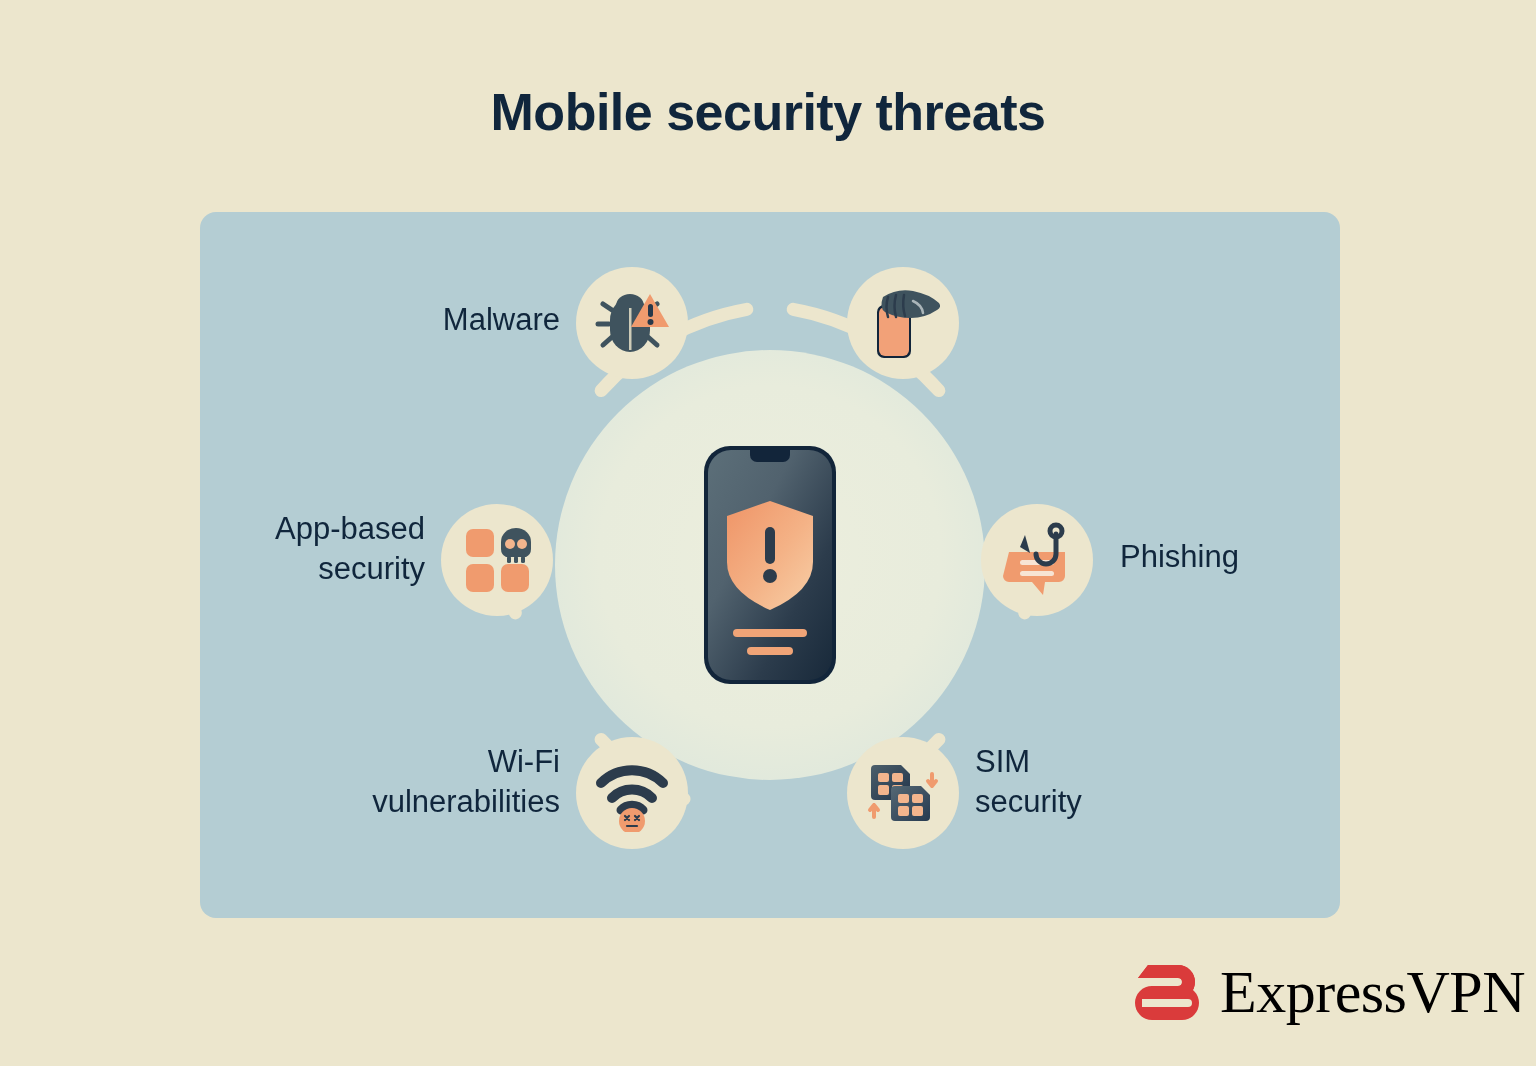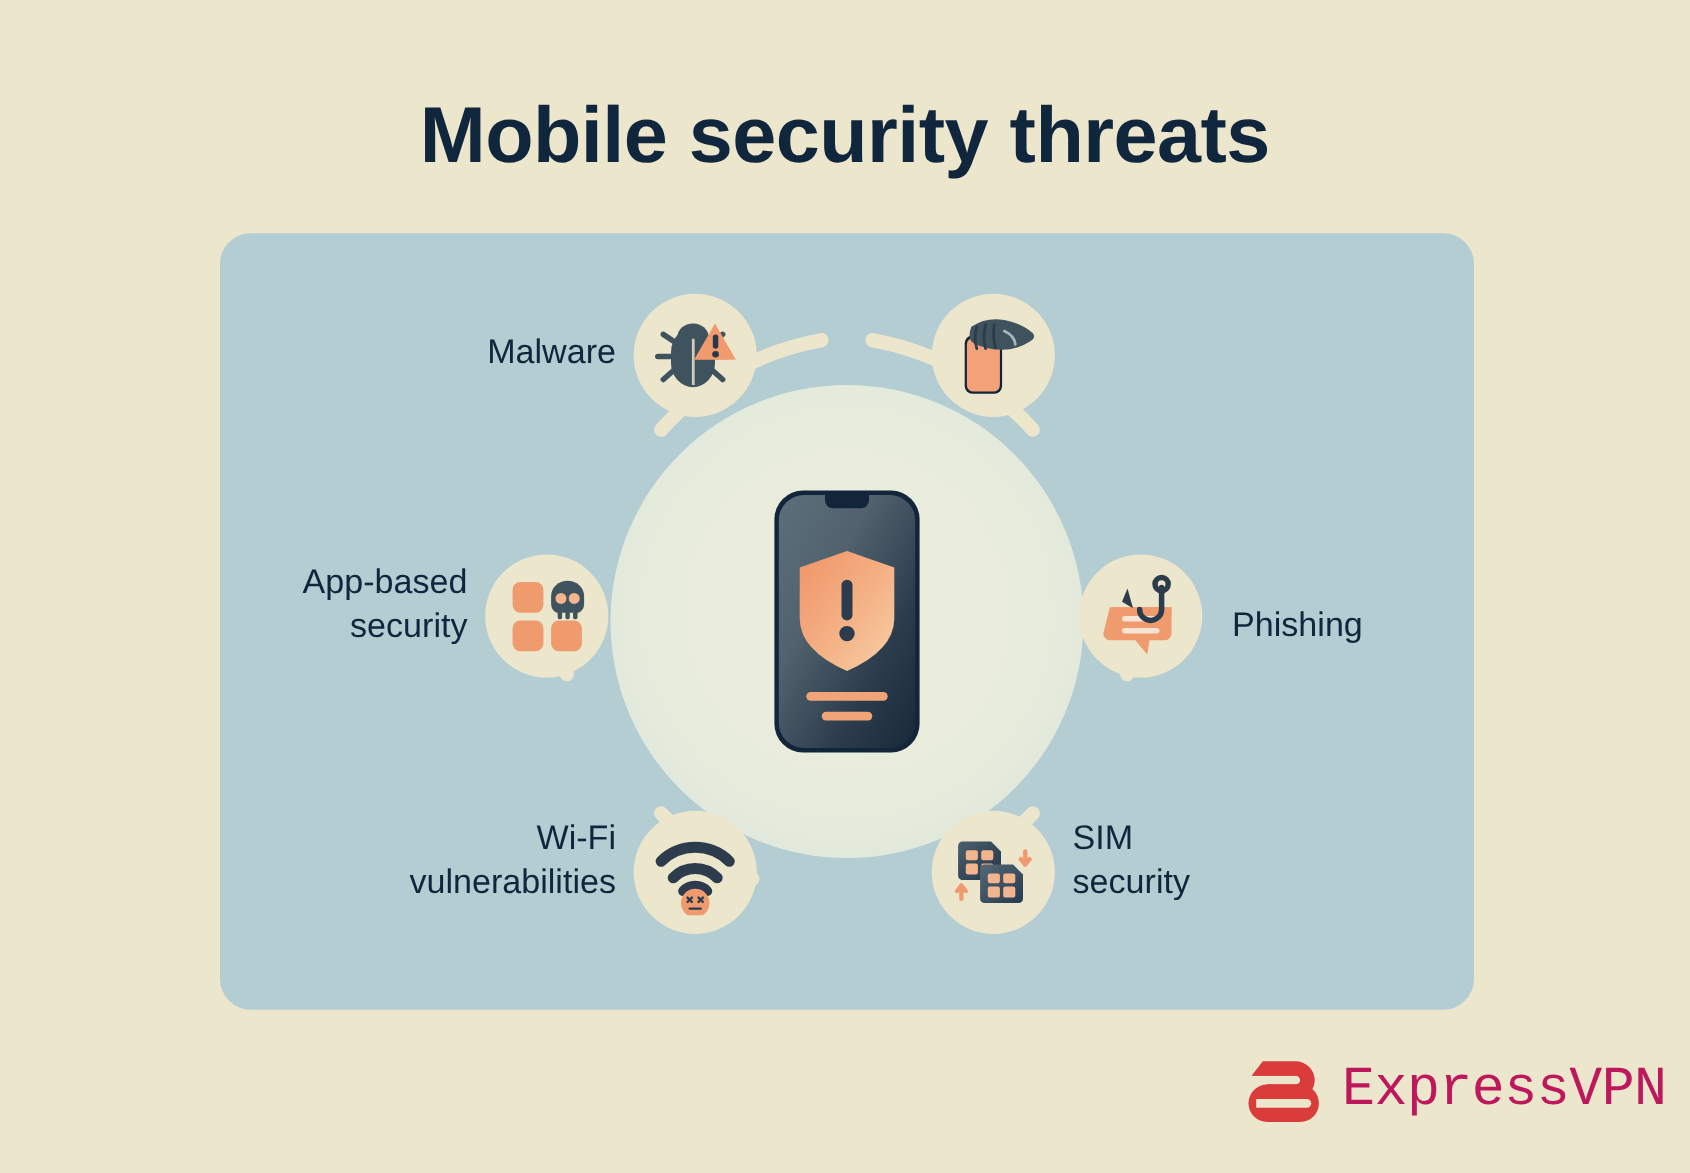--- a/index.html
+++ b/index.html
@@ -14,35 +14,35 @@
     overflow: hidden;
     position: relative;
   }
 
   #page-title {
     position: absolute;
     top: 84px;
     left: 0;
     width: 1536px;
     text-align: center;
-    font-size: 72px;
+    font-size: 52px;
     font-weight: bold;
     color: #10263c;
     letter-spacing: -0.5px;
     line-height: 1.1;
   }
 
   #panel {
     position: absolute;
     left: 200px;
     top: 212px;
     width: 1140px;
     height: 706px;
     background: #b4cdd3;
-    border-radius: 28px;
+    border-radius: 16px;
   }
 
   
   #glow {
     position: absolute;
     left: 50%;
     top: 50%;
     width: 430px;
     height: 430px;
     margin-left: -215px;
@@ -98,38 +98,38 @@
   
   #node-malware        { left: 376px; top:  55px; }
   #node-physical-theft { left: 647px; top:  55px; }
   #node-phishing       { left: 781px; top: 292px; }
   #node-sim-swapping   { left: 647px; top: 525px; }
   #node-wifi           { left: 376px; top: 525px; }
   #node-app-based      { left: 241px; top: 292px; }
 
   #label-malware        { left:  30px; top:  88px; width: 330px; }
   #label-physical-theft { left: 790px; top:  88px; width: 340px; }
-  #label-phishing       { left: 920px; top: 325px; width: 210px; margin-top: 11px; }
+  #label-phishing       { left: 920px; top: 325px; width: 210px; }
   #label-sim-swapping   { left: 775px; top: 530px; width: 260px; }
   #label-wifi           { left:  30px; top: 530px; width: 330px; }
   #label-app-based      { left:  10px; top: 297px; width: 215px; }
 
   
   #logo {
     position: absolute;
     left: 1128px;
     top: 955px;
     display: flex;
     align-items: center;
     gap: 18px;
   }
   #logo-wordmark {
-    font-family: Liberation Mono, monospace;
-    font-size: 50px;
-    color: #be185d;
+    font-family: Liberation Serif, serif;
+    font-size: 60px;
+    color: #000000;
     letter-spacing: -0.5px;
     line-height: 1;
   }
 </style>
 </head>
 <body>
 
 <div id="page-title">Mobile security threats</div>
 
 <div id="panel">

